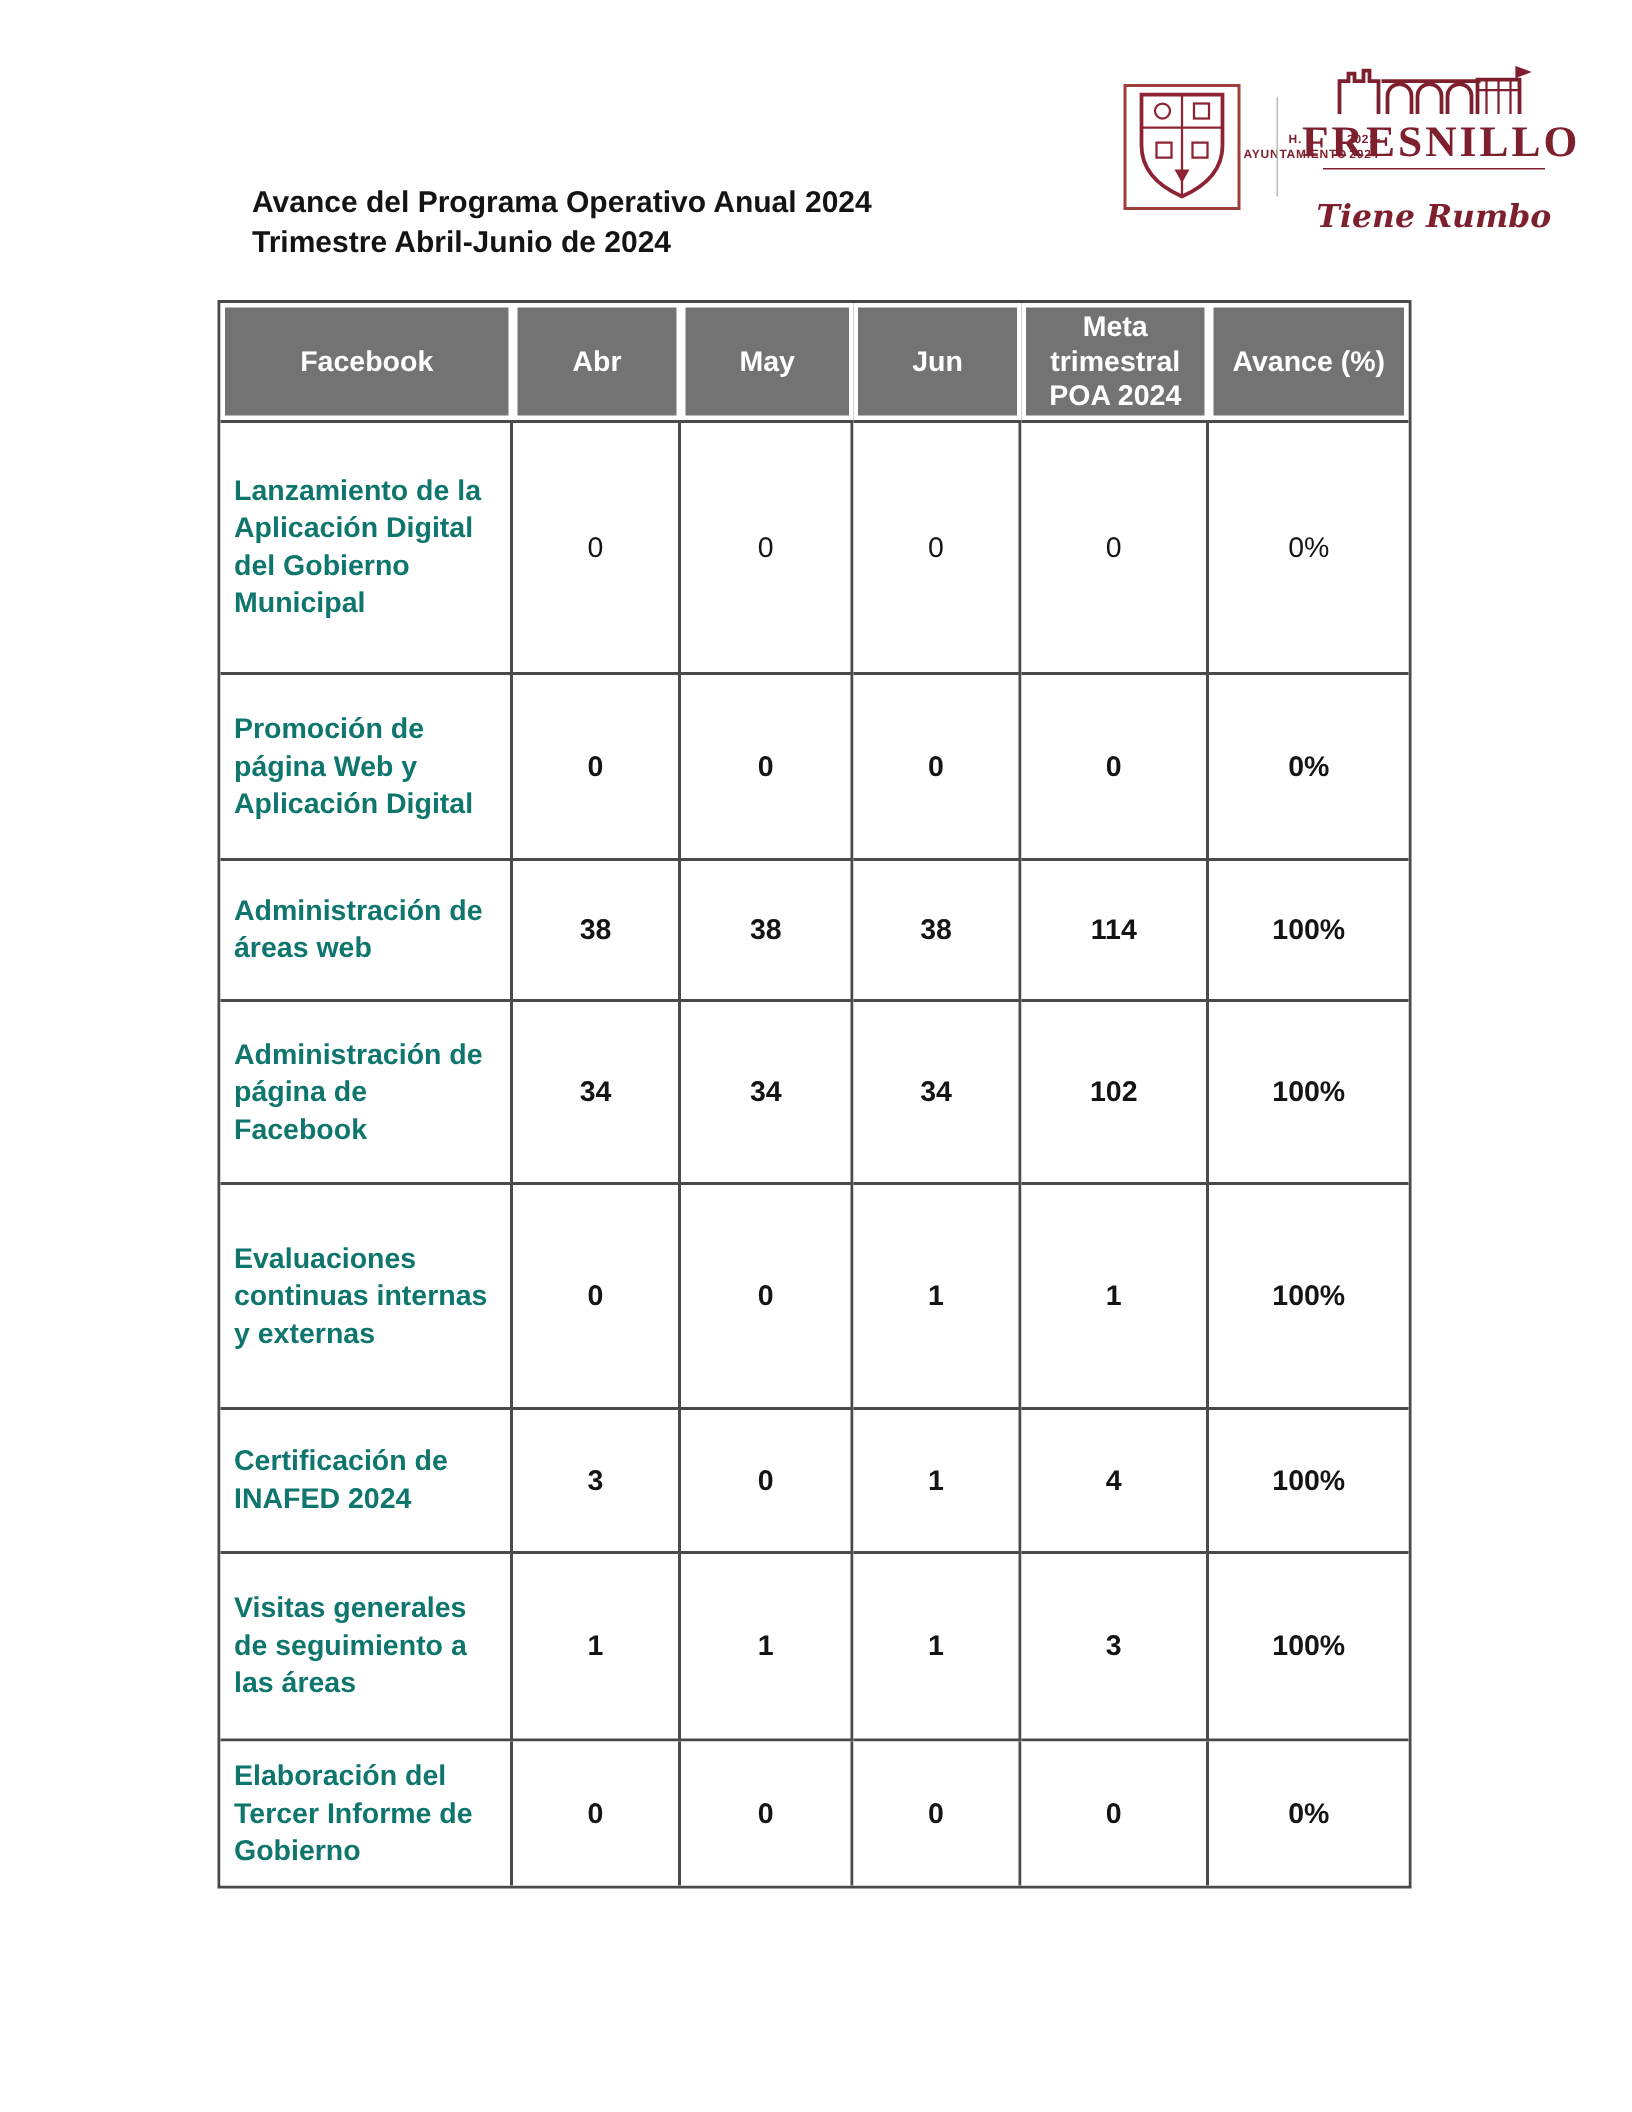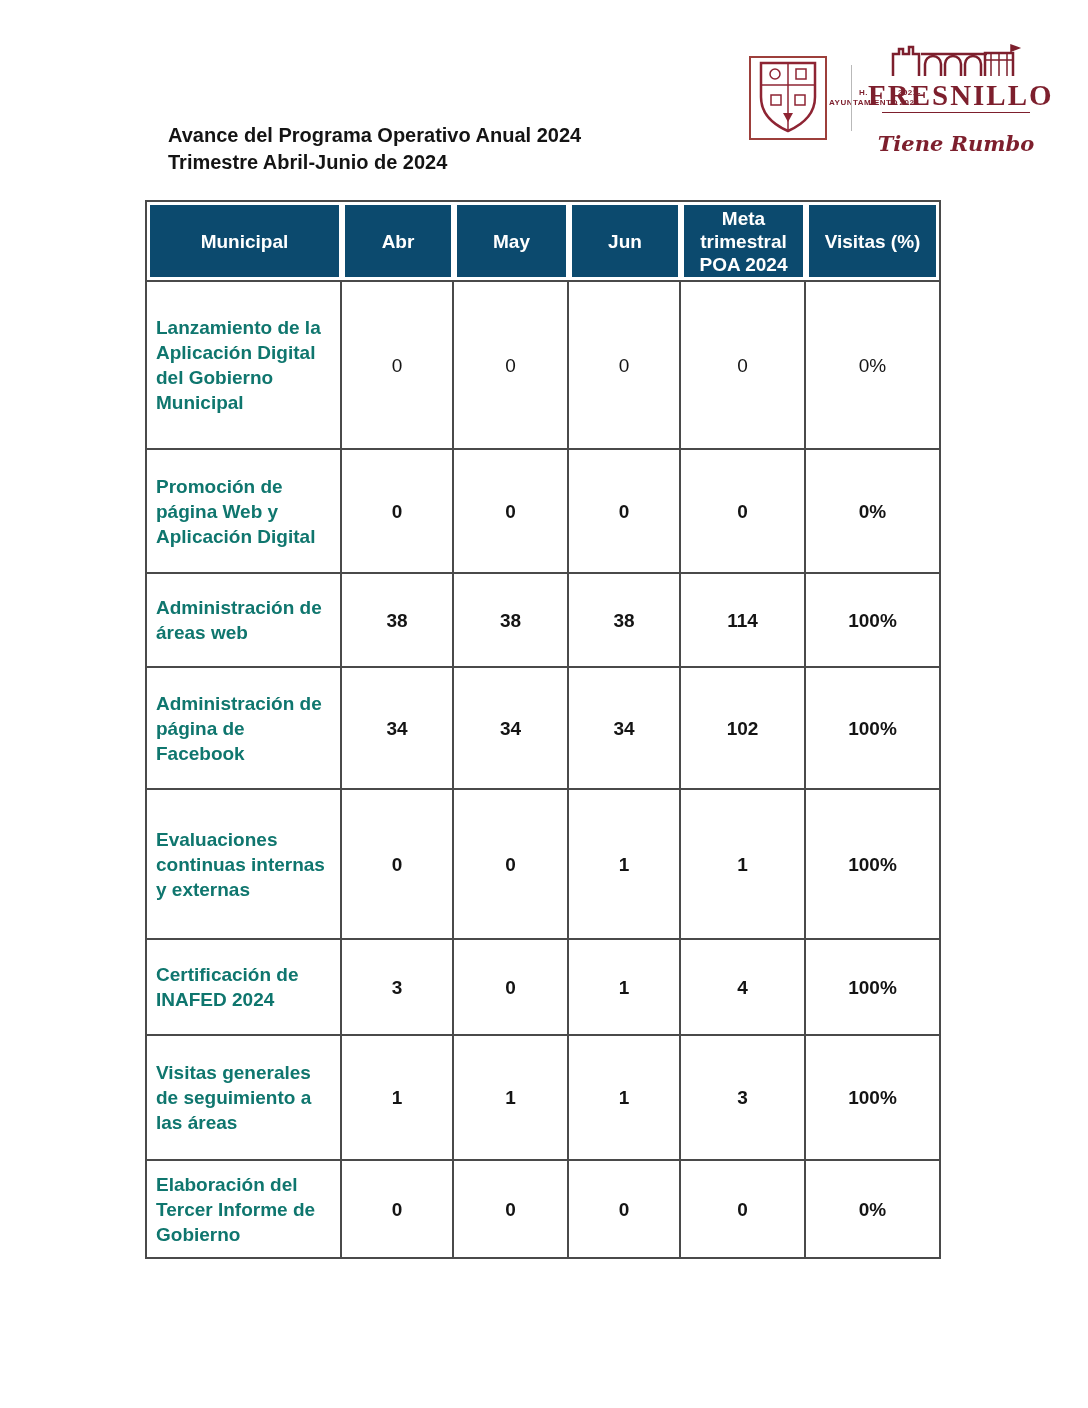--- a/index.html
+++ b/index.html
@@ -35,21 +35,21 @@
   }
   table.poa{border-collapse:separate;border-spacing:0;width:100%;table-layout:fixed;}
   col.c-project{width:195px;}
   col.c-abr{width:112px;}
   col.c-may{width:115px;}
   col.c-jun{width:112px;}
   col.c-meta{width:125px;}
   col.c-avance{width:133px;}
 
   th{
-    background:#0c4a6e;color:#ffffff;font-size:19px;font-weight:bold;
+    background:#737373;color:#ffffff;font-size:19px;font-weight:bold;
     text-align:center;vertical-align:middle;height:78px;
     border:3px solid #ffffff;padding:0 4px;line-height:23px;
     box-sizing:border-box;
   }
   td{
     border-right:2px solid #4a4a4a;border-bottom:2px solid #4a4a4a;
     font-size:19px;vertical-align:middle;padding:6px 9px;line-height:25px;
     box-sizing:border-box;background:#fff;
   }
   tbody tr:first-child td{border-top:2px solid #4a4a4a;}
@@ -122,26 +122,26 @@
       <colgroup>
         <col class="c-project">
           <col class="c-abr">
           <col class="c-may">
         <col class="c-jun">
           <col class="c-meta">
           <col class="c-avance">
       </colgroup>
       <thead>
         <tr>
-          <th>Municipal</th>
+          <th>Facebook</th>
           <th>Abr</th>
           <th>May</th>
           <th>Jun</th>
           <th>Meta trimestral POA 2024</th>
-          <th>Visitas (%)</th>
+          <th>Avance (%)</th>
         </tr>
       </thead>
       <tbody>
         <tr class="r1 plainvals">
           <td class="project">Lanzamiento de la Aplicación Digital del Gobierno Municipal</td>
           <td class="val">0</td>
           <td class="val">0</td>
           <td class="val">0</td>
           <td class="val">0</td>
           <td class="val">0%</td>

